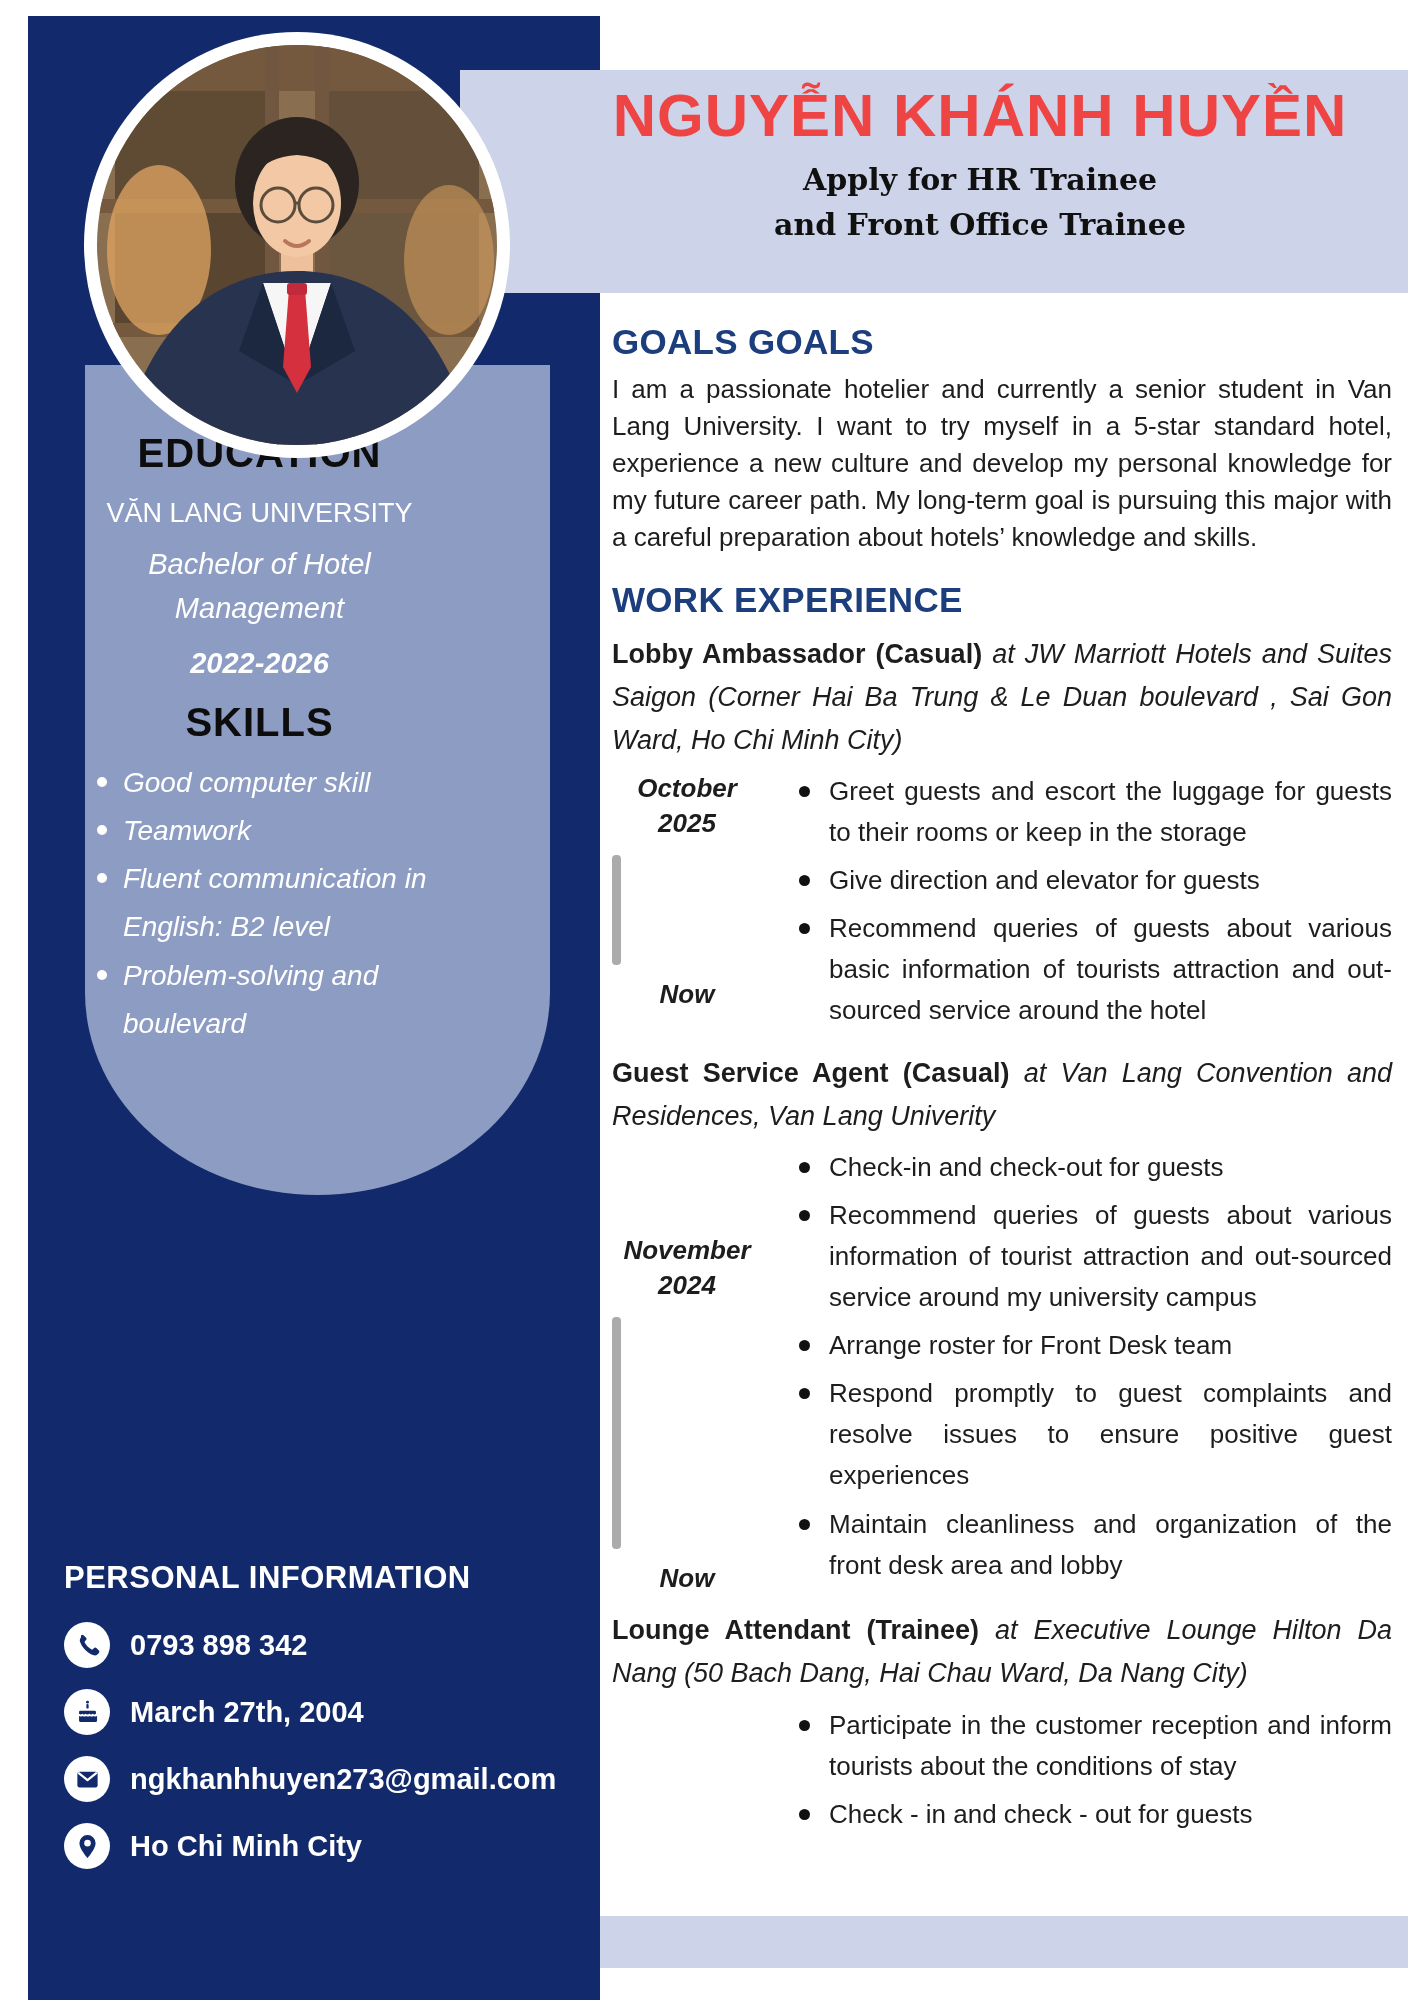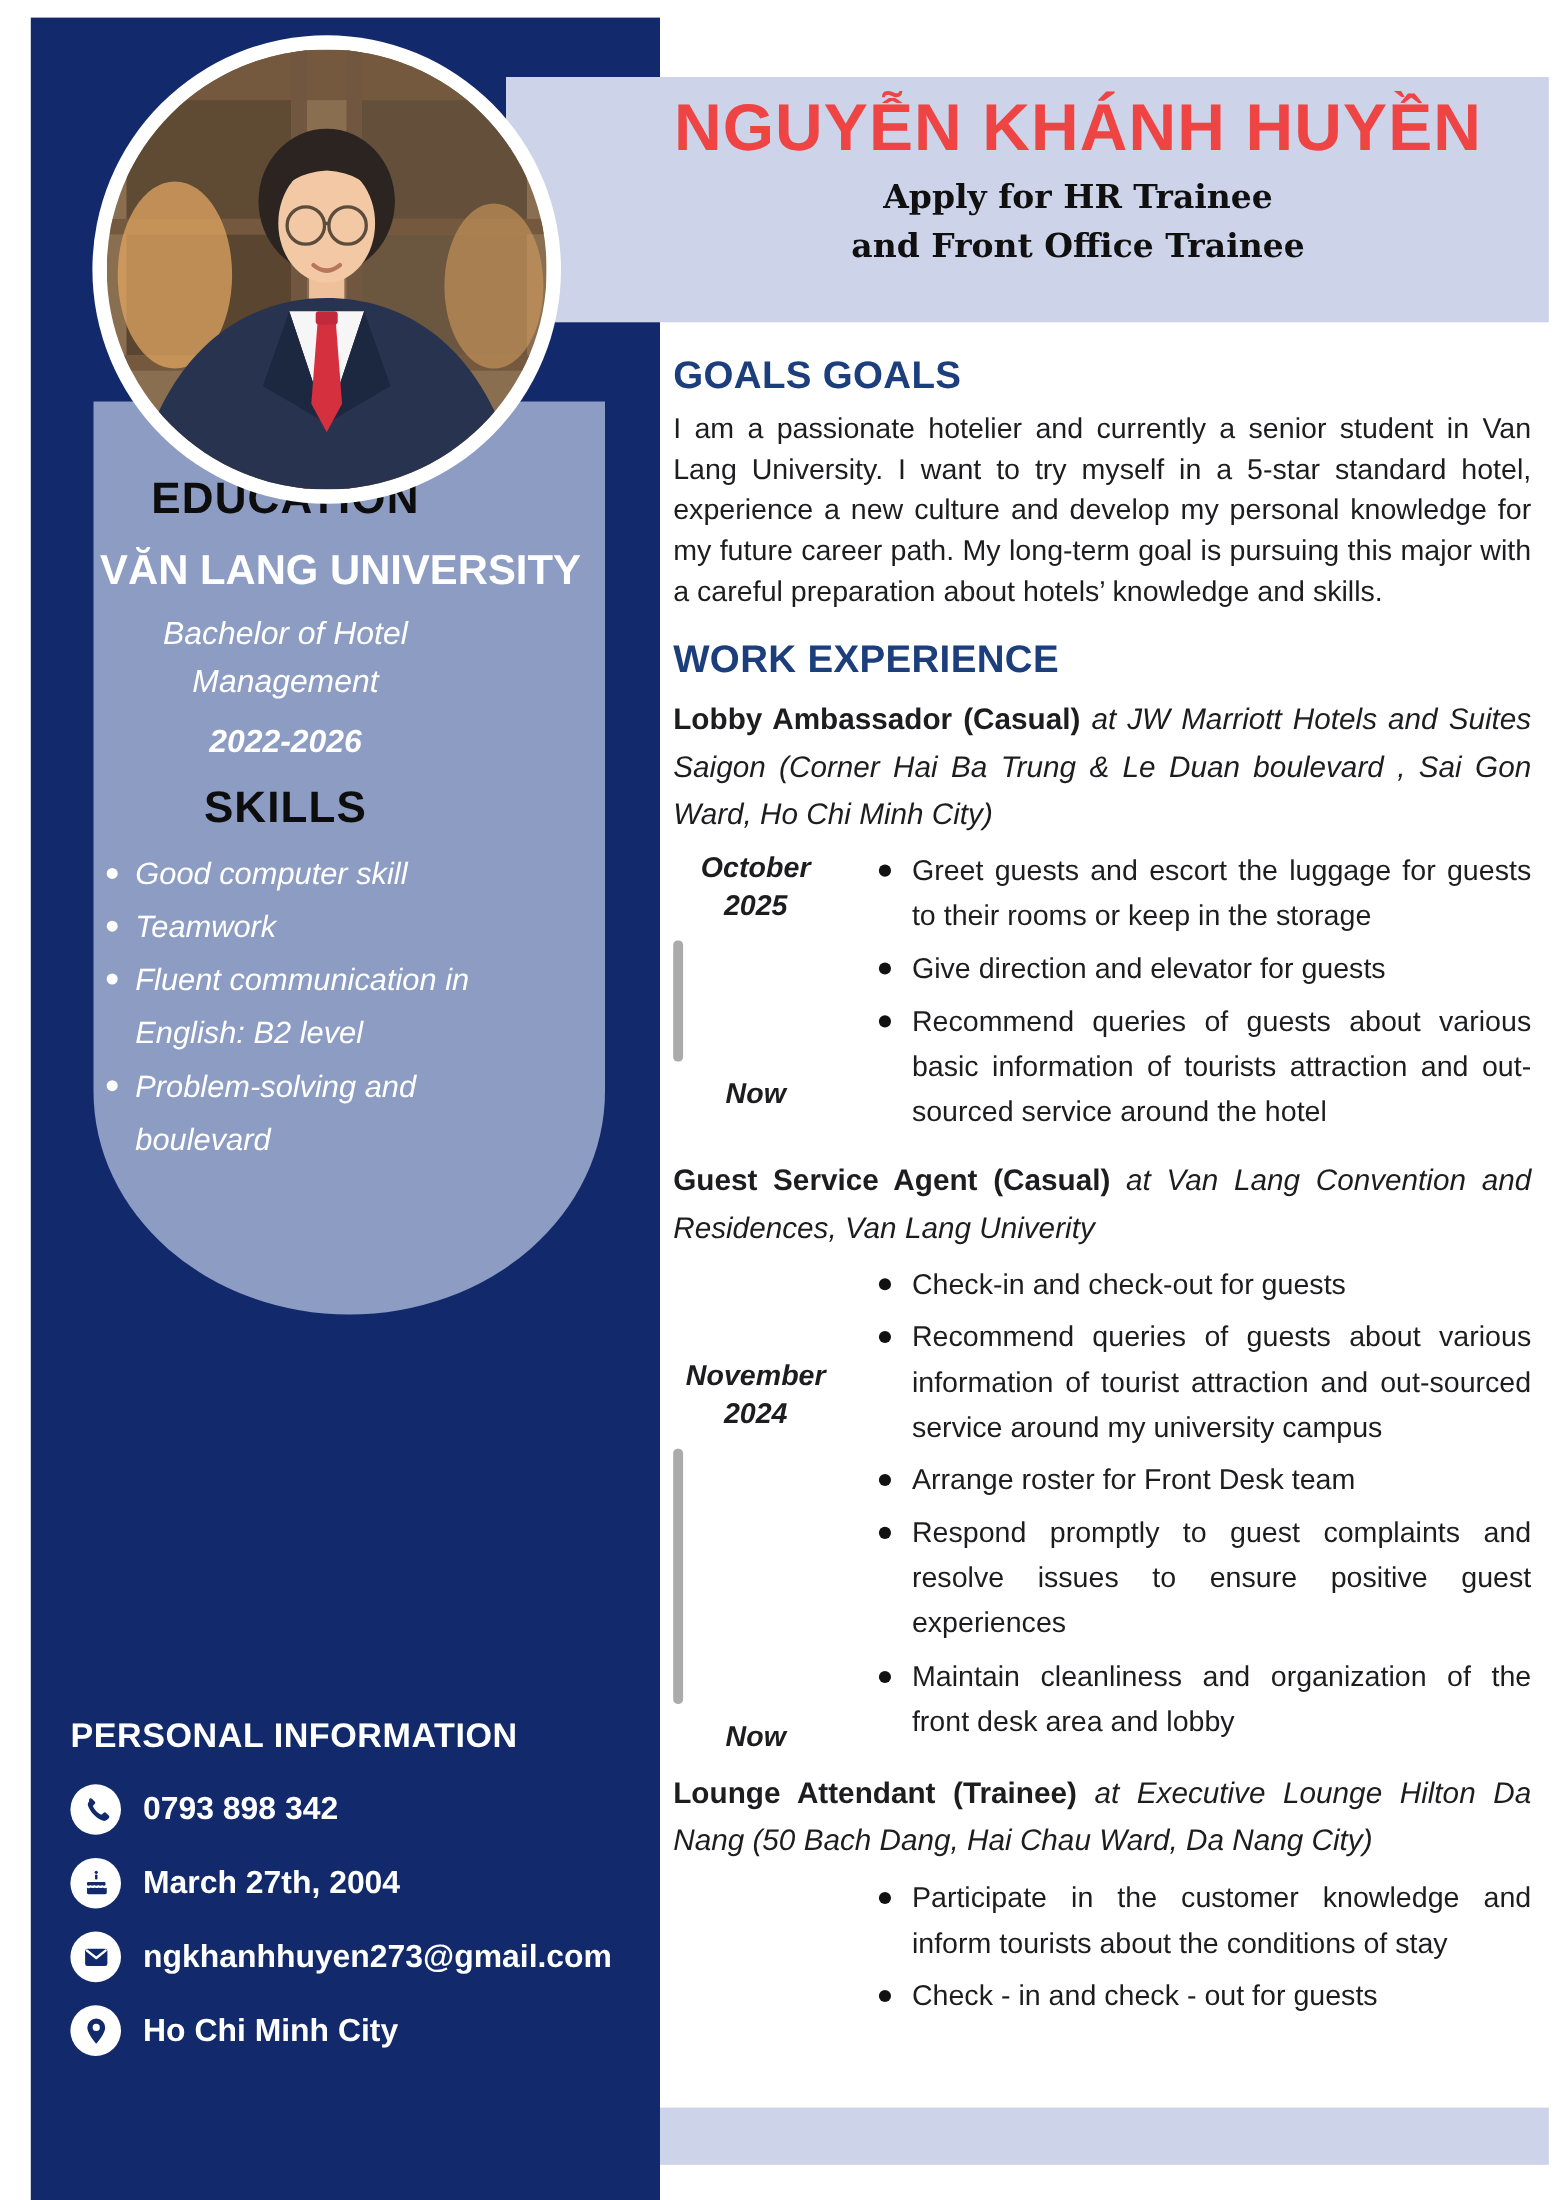--- a/index.html
+++ b/index.html
@@ -10,21 +10,21 @@
   
   .band{position:absolute;left:460px;top:70px;width:948px;height:223px;background:#CDD3E8;}
   .header-text{position:absolute;left:600px;top:84px;width:760px;text-align:center;}
   .header-name{margin:0;font-size:60px;font-weight:800;letter-spacing:1px;color:#ef4444;line-height:1.05;}
   .header-sub{font-family:"DejaVu Serif",serif;font-weight:700;font-size:30px;color:#101010;line-height:1.5;margin-top:10px;}
   
   .panel{position:absolute;left:85px;top:365px;width:465px;height:830px;background:#8D9CC3;
          border-bottom-left-radius:235px 205px;border-bottom-right-radius:235px 205px;}
   .panel-inner{padding:66px 122px 0 6px;text-align:center;}
   .edu-title,.skills-title{margin:0;font-size:40px;font-weight:800;color:#0d0d0d;letter-spacing:1px;}
-  .edu-school{margin-top:22px;font-size:38px;font-weight:700;color:#ffffff;white-space:nowrap;}
+  .edu-school{margin-top:22px;font-size:27px;font-weight:400;color:#ffffff;white-space:nowrap;}
   .edu-degree{margin:14px auto 17px;max-width:270px;font-size:29px;font-style:italic;color:#ffffff;line-height:1.5;}
   .edu-years{margin-top:6px;font-size:29px;font-weight:700;font-style:italic;color:#ffffff;}
   .skills-title{margin-top:20px;}
   .skills-list{margin:14px 0 0;padding:0;list-style:none;text-align:left;}
   .skills-list li{position:relative;padding-left:32px;font-size:28px;font-style:italic;color:#ffffff;line-height:1.72;}
   .skills-list li::before{content:"";position:absolute;left:6px;top:18px;width:10px;height:10px;border-radius:50%;background:#ffffff;}
   
   .photo-ring{position:absolute;left:84px;top:32px;width:426px;height:426px;border-radius:50%;background:#ffffff;}
   .photo{position:absolute;left:13px;top:13px;width:400px;height:400px;border-radius:50%;overflow:hidden;}
   
@@ -221,21 +221,21 @@
     </div>
 
     <div class="job job3">
       <p class="job-head">
         <span class="job-role">Lounge Attendant (Trainee)</span>
         <span class="job-company">at Executive Lounge Hilton Da Nang (50 Bach Dang, Hai Chau Ward, Da Nang City)</span>
       </p>
       <div class="job-body">
         <div class="bullets">
           <ul>
-            <li>Participate in the customer knowledge and inform tourists about the conditions of stay</li>
+            <li>Participate in the customer reception and inform tourists about the conditions of stay</li>
             <li>Check - in and check - out for guests</li>
           </ul>
         </div>
       </div>
     </div>
 
   </div>
 </div>
 
 </body></html>

